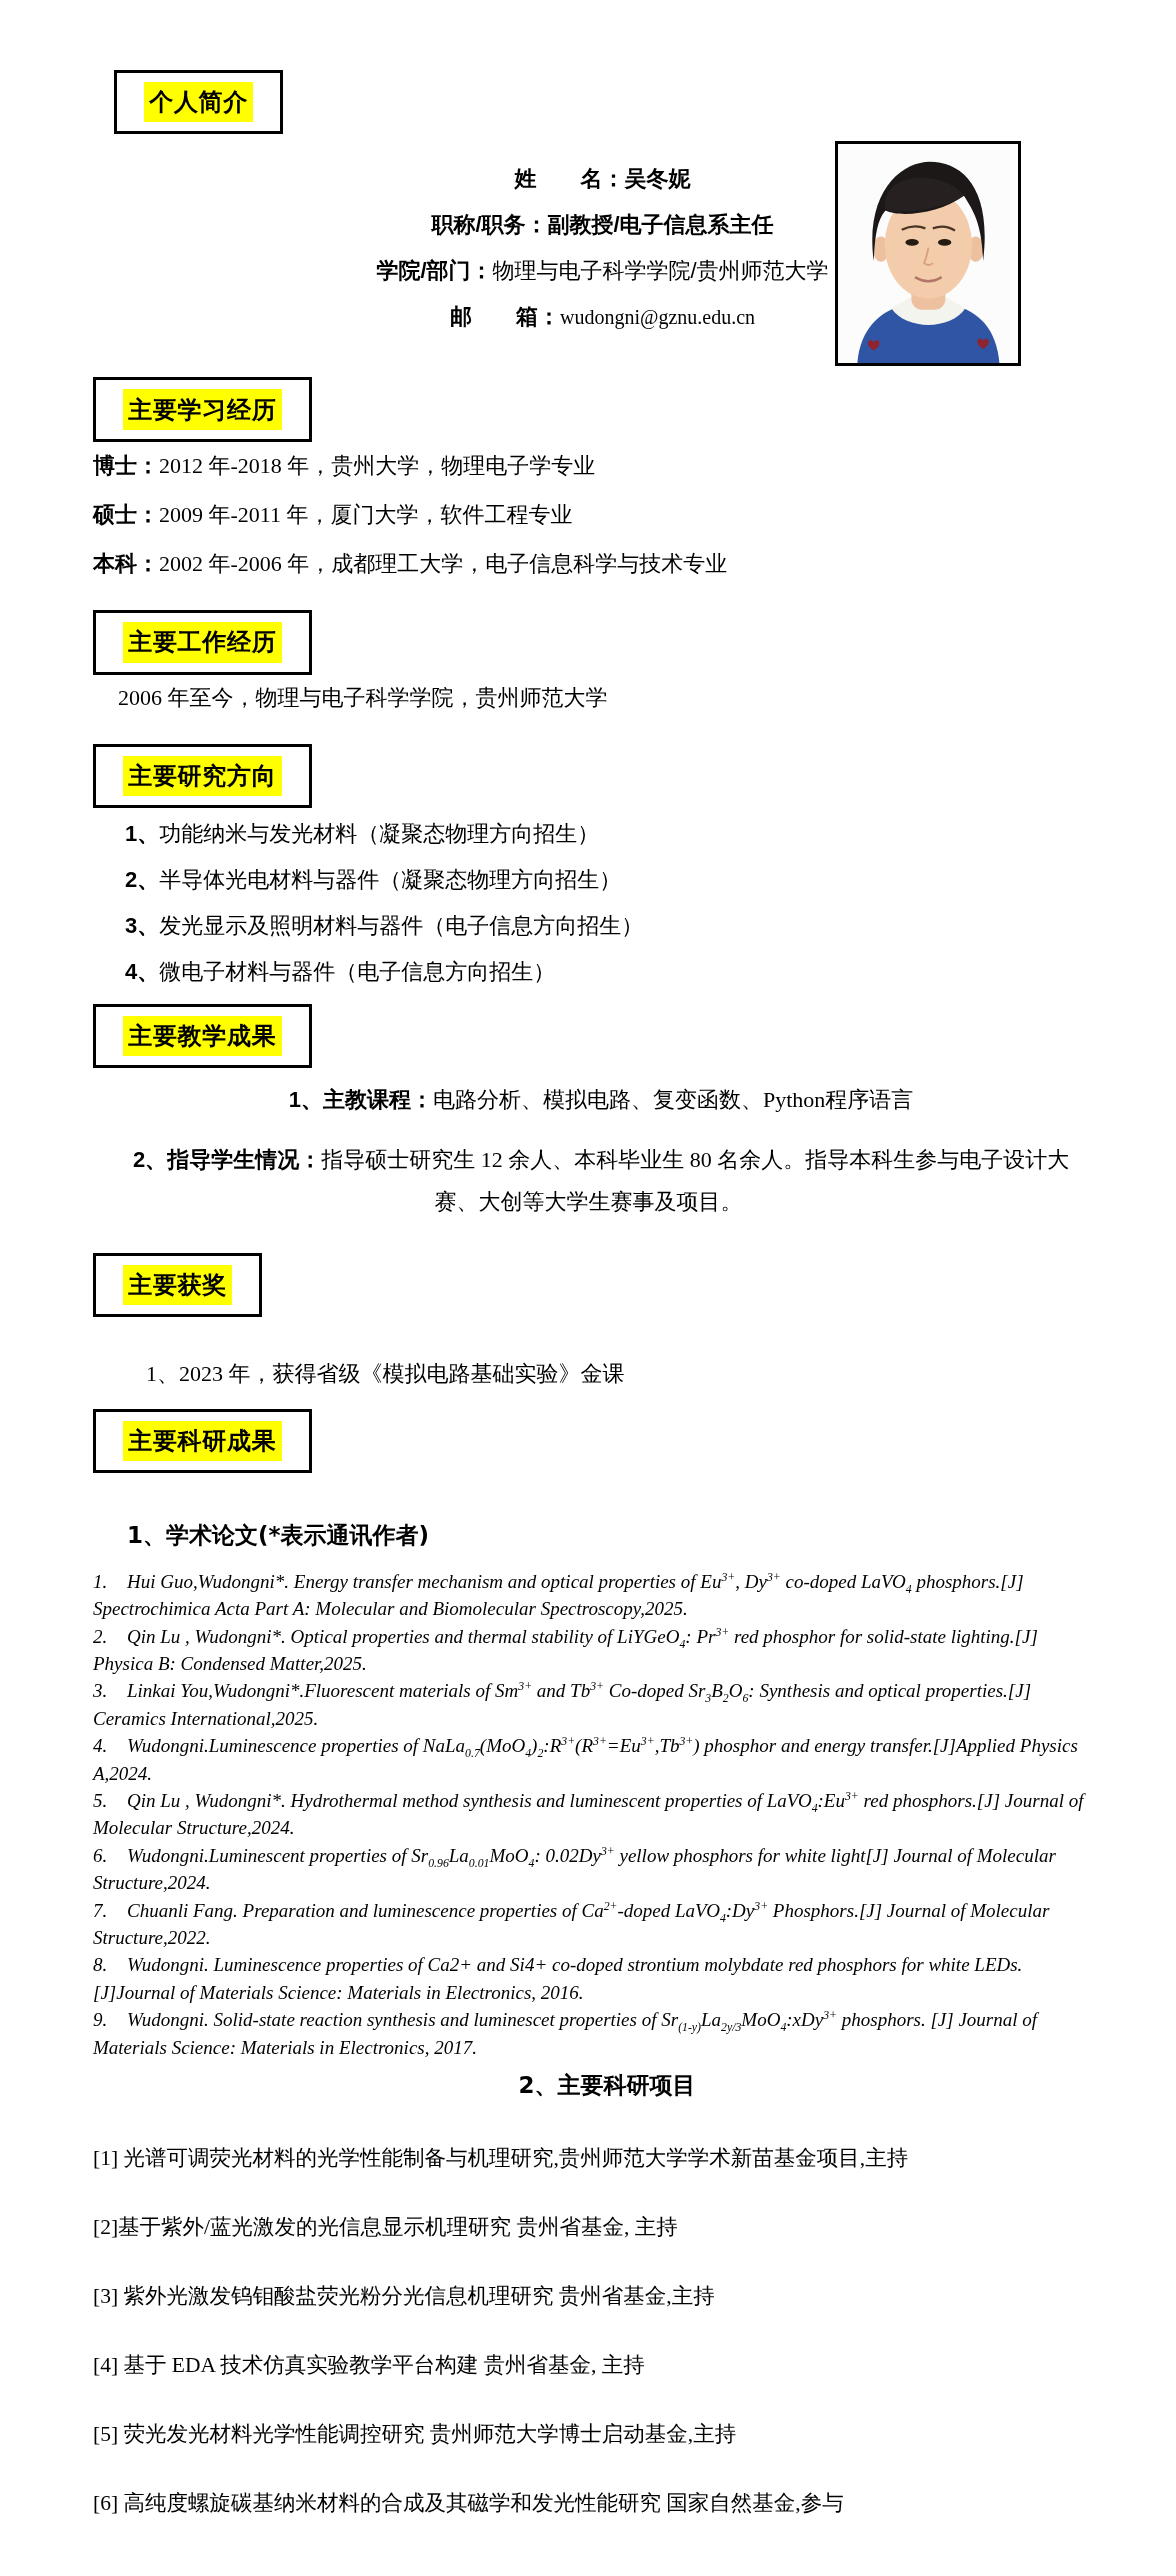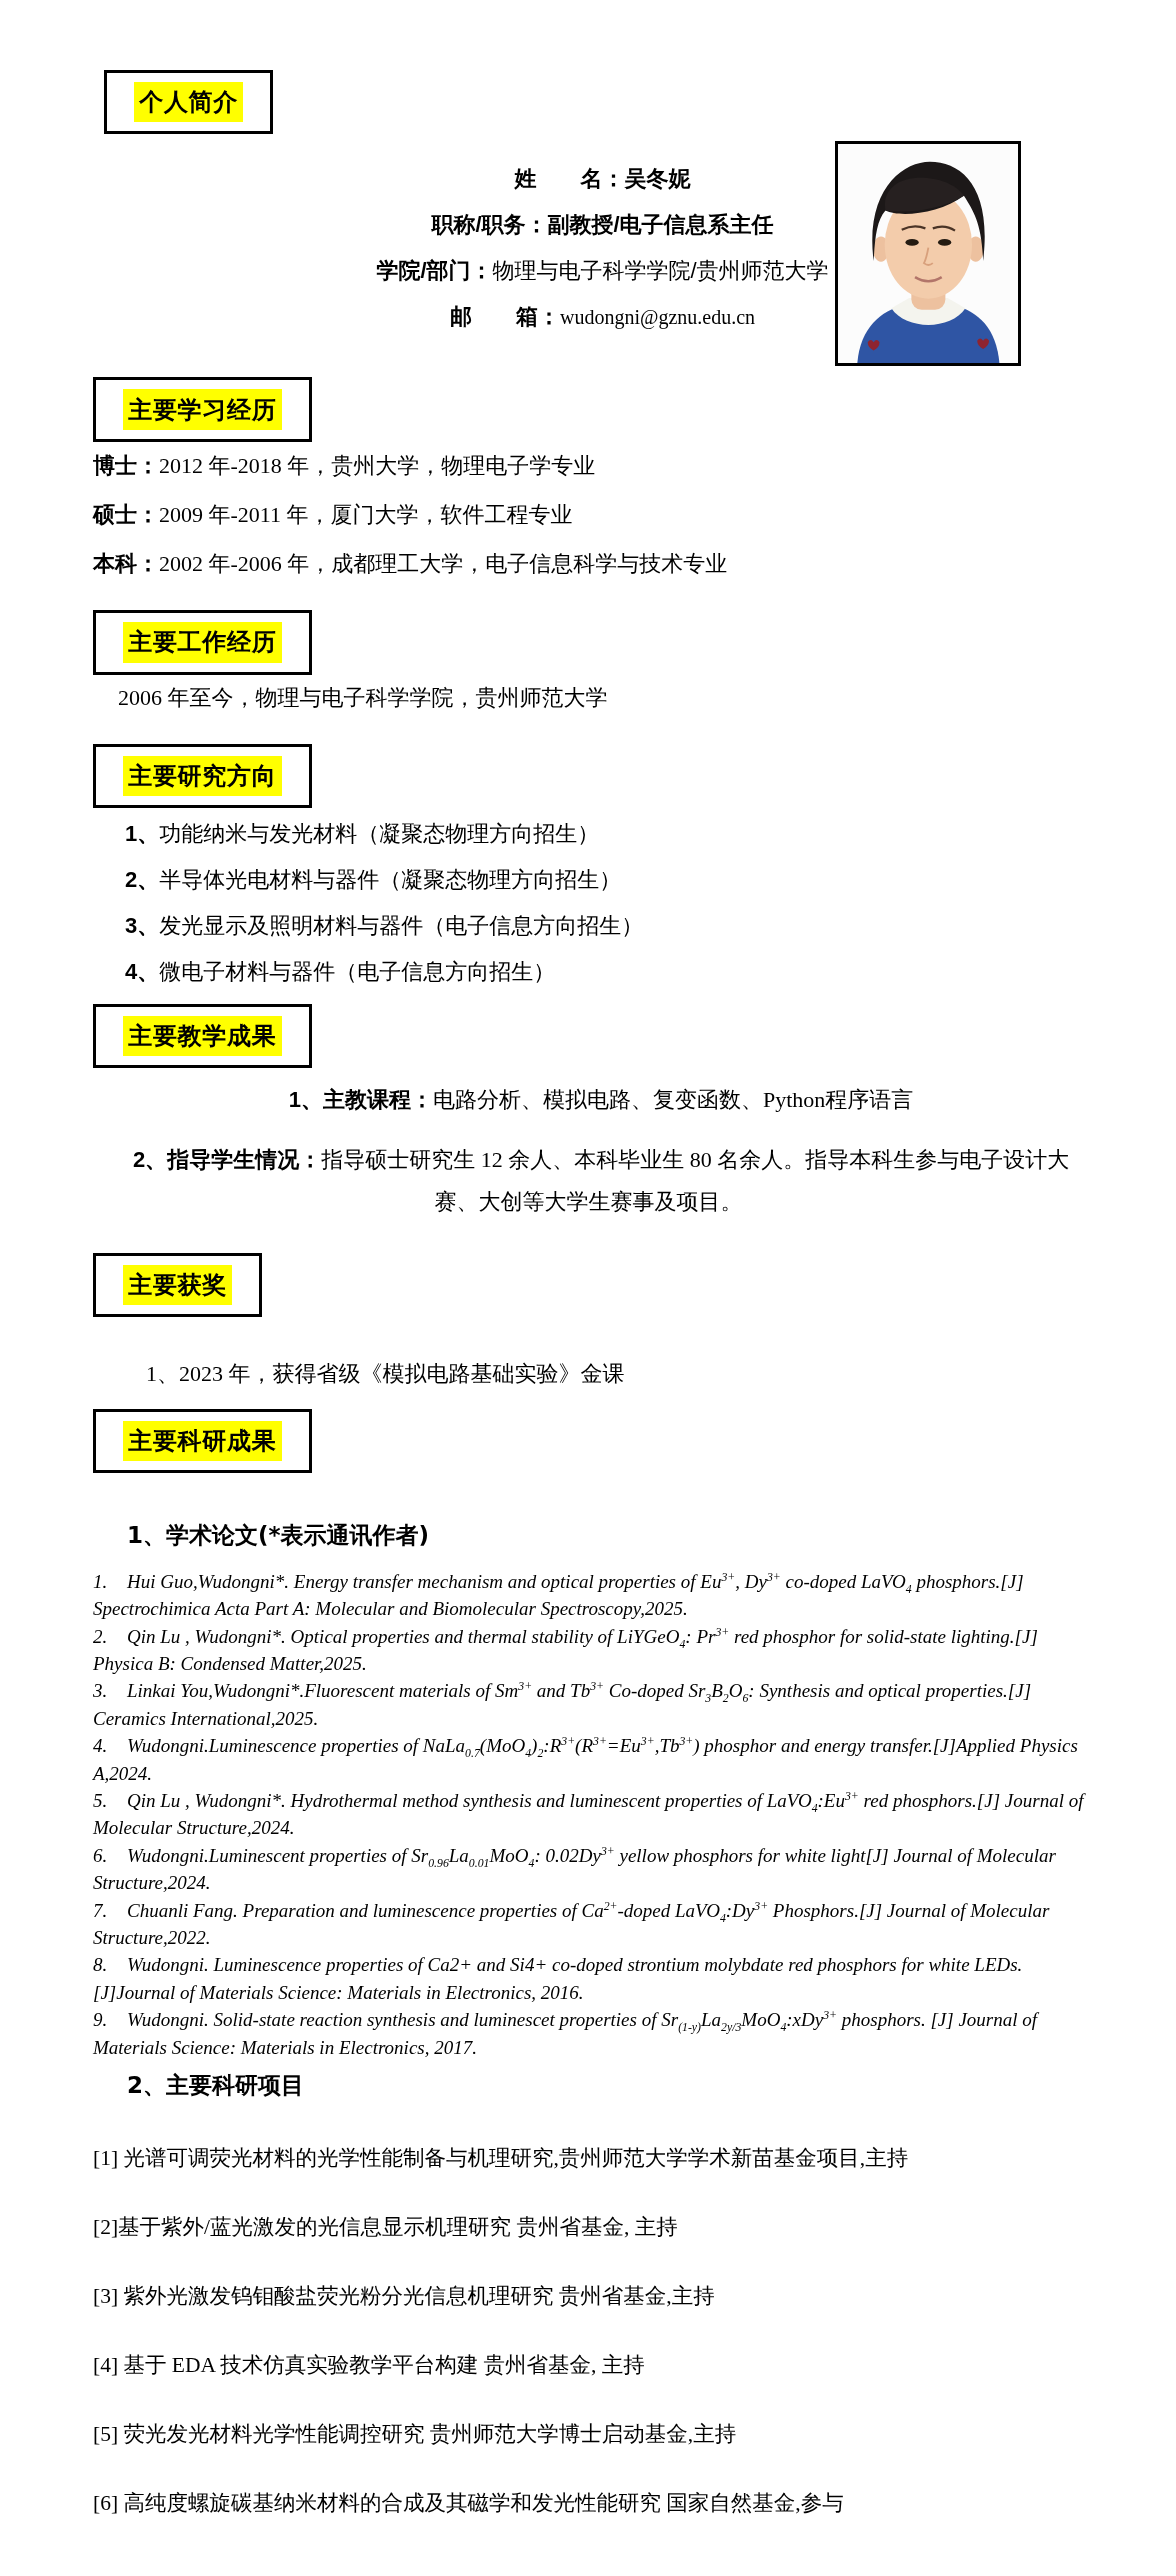--- a/index.html
+++ b/index.html
@@ -20,21 +20,21 @@
   .badge-box{
     display:table;border:3.7px solid var(--ink);background:var(--bg);
     padding:9px 27px;
   }
   .badge-hl{
     display:inline-block;background:var(--hl);
     font-family:"DejaVu Sans","Liberation Sans",sans-serif;
     font-weight:700;font-size:24px;line-height:1;padding:8.2px 5.2px;
     letter-spacing:0.7px;white-space:nowrap;
   }
-  .badge-profile{margin-left:11px;}
+  .badge-profile{margin-left:21px;}
 
   
   .info-block{margin:31px 0 46px 25px;}
   .info-row{font-size:22px;line-height:27px;margin-bottom:19px;text-align:center;}
   .lbl{font-weight:700;}
   .val-bold{font-weight:700;}
   .val-serif{font-family:"Liberation Serif","DejaVu Serif",serif;font-size:20px;}
 
   
   .mixed{font-family:"Liberation Serif",sans-serif;}
@@ -64,21 +64,21 @@
 
   
   .award-row{font-size:22px;line-height:27px;text-indent:53px;margin:43px 0 22px;}
 
   
   .sub-heading{
     font-size:23px;font-weight:700;text-indent:34px;
     font-family:"DejaVu Sans","Liberation Sans",sans-serif;
   }
   .papers-heading{margin:47px 0 16.3px;}
-  .projects-heading{margin:9px 0 42px;}
+  .projects-heading{margin:9px 0 42px;text-align:center;}
   .papers-block{
     font-family:"Liberation Serif","DejaVu Serif",serif;
     font-size:19px;line-height:27.4px;max-width:997px;font-style:italic;
   }
   .paper{margin:0;}
   .paper .pnum{display:inline-block;min-width:34px;}
   .paper sup,.paper sub{font-size:0.62em;line-height:0;}
   .projects-block{margin-bottom:30px;}
   .project{font-size:21.5px;line-height:30px;margin-bottom:39px;max-width:997px;}
 </style>

